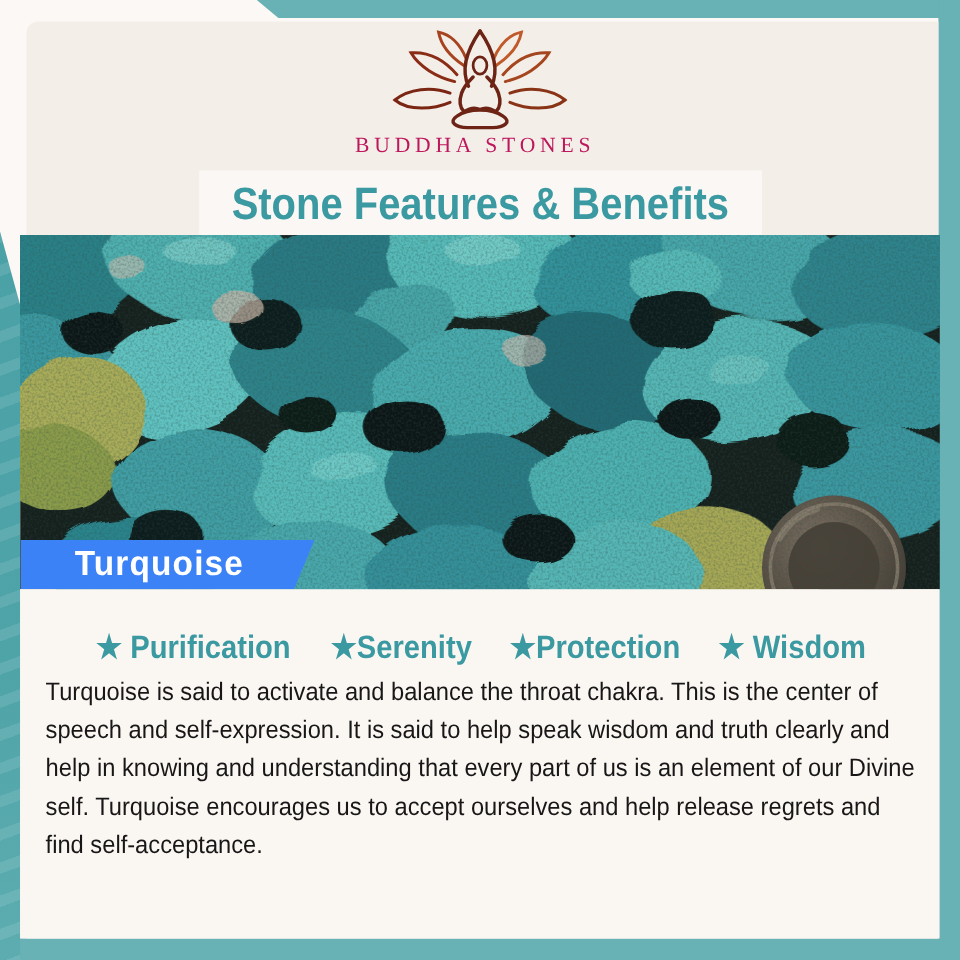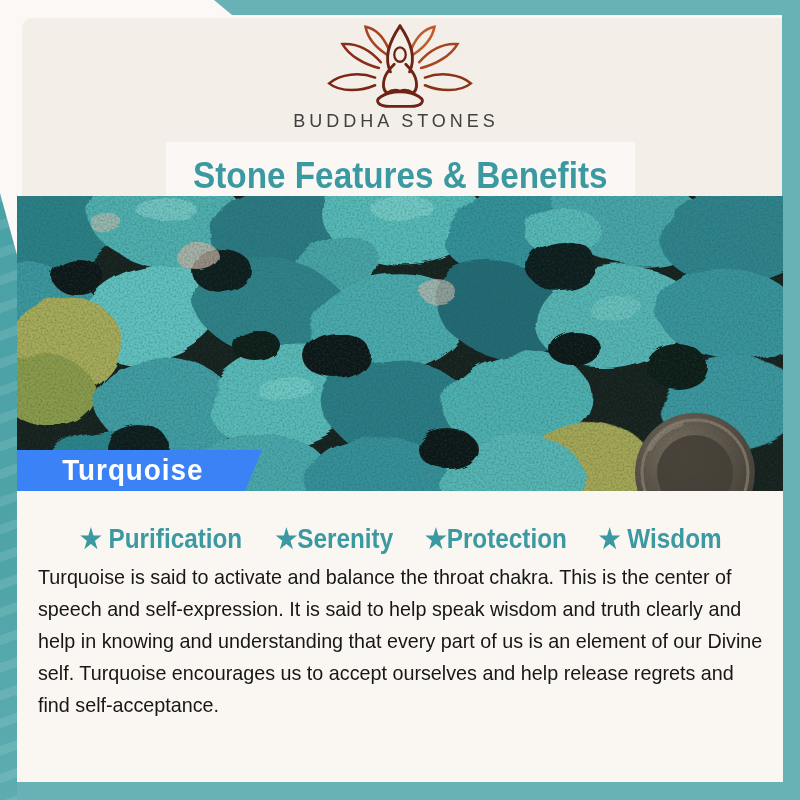--- a/index.html
+++ b/index.html
@@ -15,24 +15,24 @@
   .band-bottom{left:0;top:782px;width:800px;height:18px;}
   .band-left{left:0;top:193px;width:17px;height:607px;
     background:linear-gradient(180deg,#4aa1a6 0%,#4fa4a8 60%,#5dadb0 100%);
     clip-path:polygon(0 0,100% 62px,100% 100%,0 100%);}
   .band-left::after{content:"";position:absolute;inset:0;
     background:repeating-linear-gradient(160deg, rgba(255,255,255,0.10) 0 9px, rgba(255,255,255,0) 9px 26px);}
   .main-card{position:absolute;left:22px;top:18px;width:760px;height:764px;
     background:#f3eee8;border-radius:10px 0 0 0;}
   .logo-wrap{position:absolute;left:320px;top:22px;width:160px;height:92px;}
   .brand-name{position:absolute;left:0;top:111px;width:792px;text-align:center;
-    font-family:Liberation Sans, sans-serif;font-size:18px;letter-spacing:4px;
-    color:#404040;}
+    font-family:Liberation Serif, serif;font-size:18px;letter-spacing:4px;
+    color:#be185d;}
   .title-strip{position:absolute;left:166px;top:142px;width:469px;height:55px;
-    background:#faf7f4;display:flex;align-items:flex-end;justify-content:center;}
+    background:#faf7f4;display:flex;align-items:center;justify-content:center;}
   .title-text{color:#3b99a1;font-weight:bold;font-size:37px;white-space:nowrap;
     display:inline-block;transform:scale(0.9,1.02);letter-spacing:0px;}
   .photo{position:absolute;left:17px;top:196px;width:766px;height:295px;background:#16201d;}
   .ribbon{position:absolute;left:17px;top:450px;width:245px;height:41px;background:#3b82f6;
     clip-path:polygon(0 0,100% 0,calc(100% - 17px) 100%,0 100%);
     display:flex;align-items:center;justify-content:center;}
   .ribbon-label{color:#ffffff;font-weight:bold;font-size:29px;letter-spacing:1px;
     padding-right:14px;display:inline-block;transform:scaleX(0.96);}
   .content-panel{position:absolute;left:17px;top:491px;width:766px;height:291px;background:#faf6f2;}
   .benefits{position:absolute;left:0;top:523px;width:800px;text-align:center;

